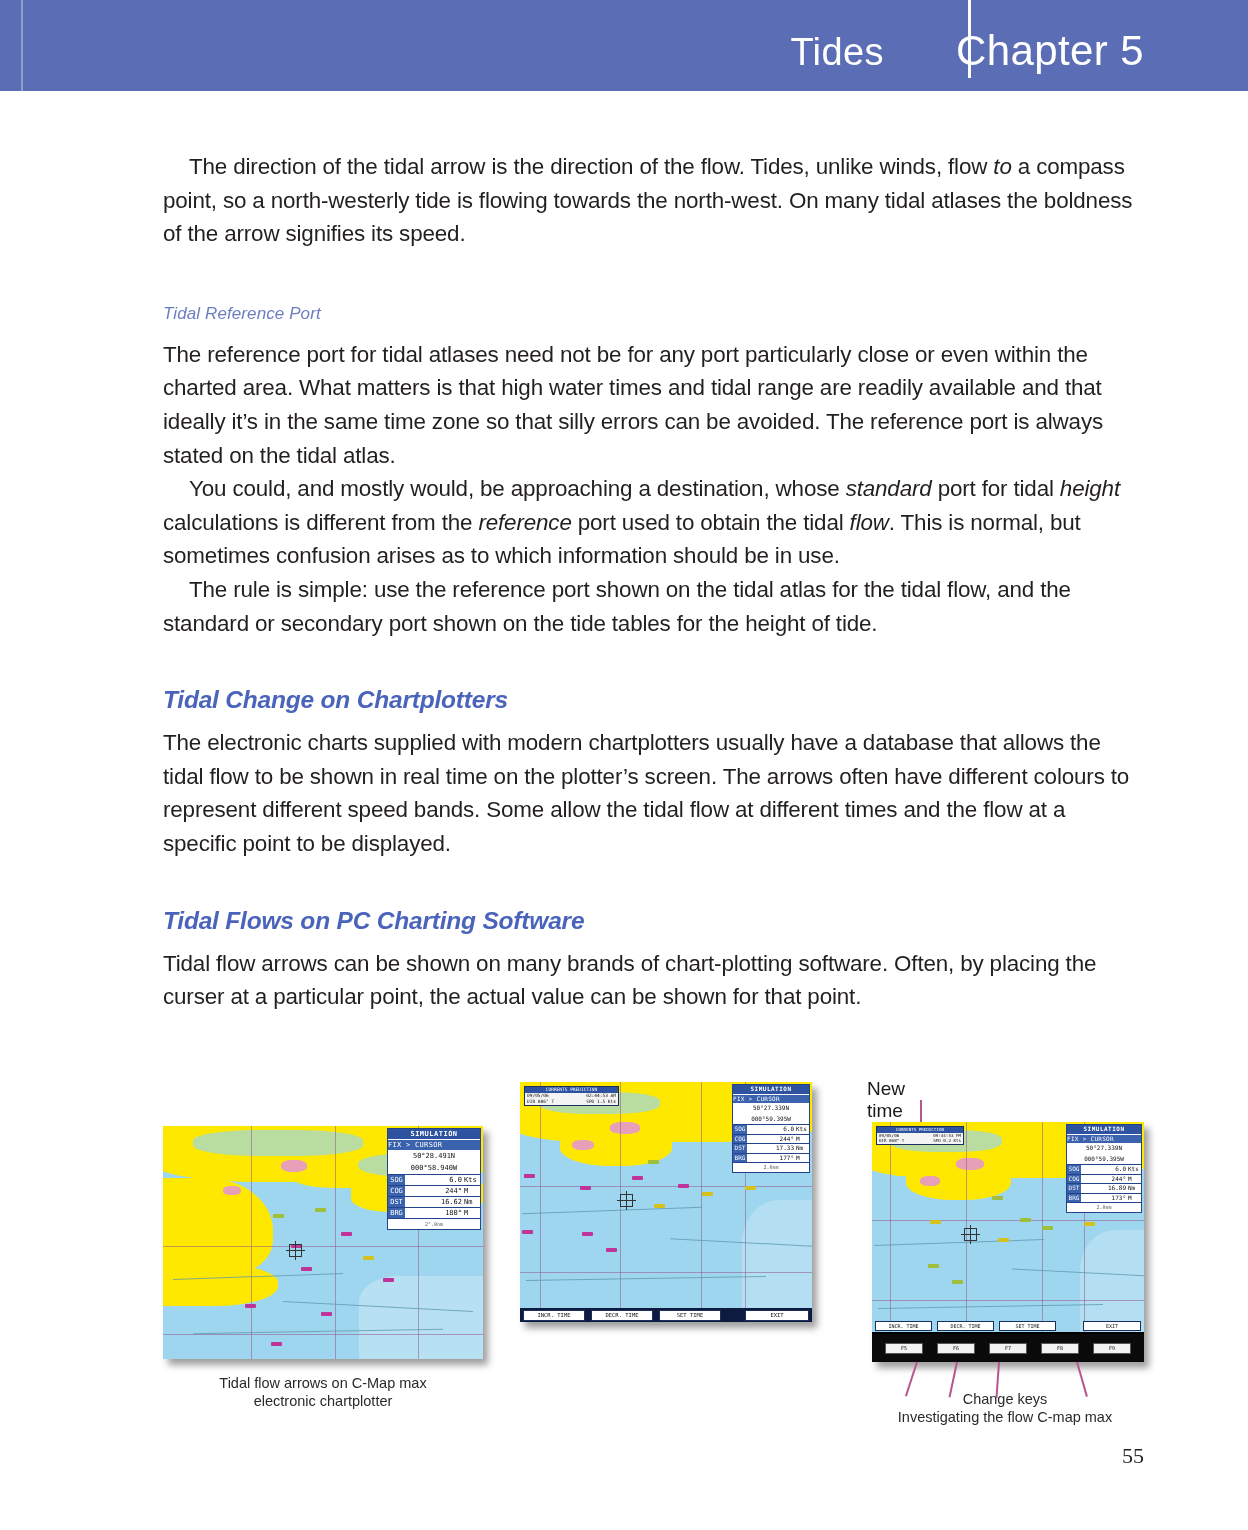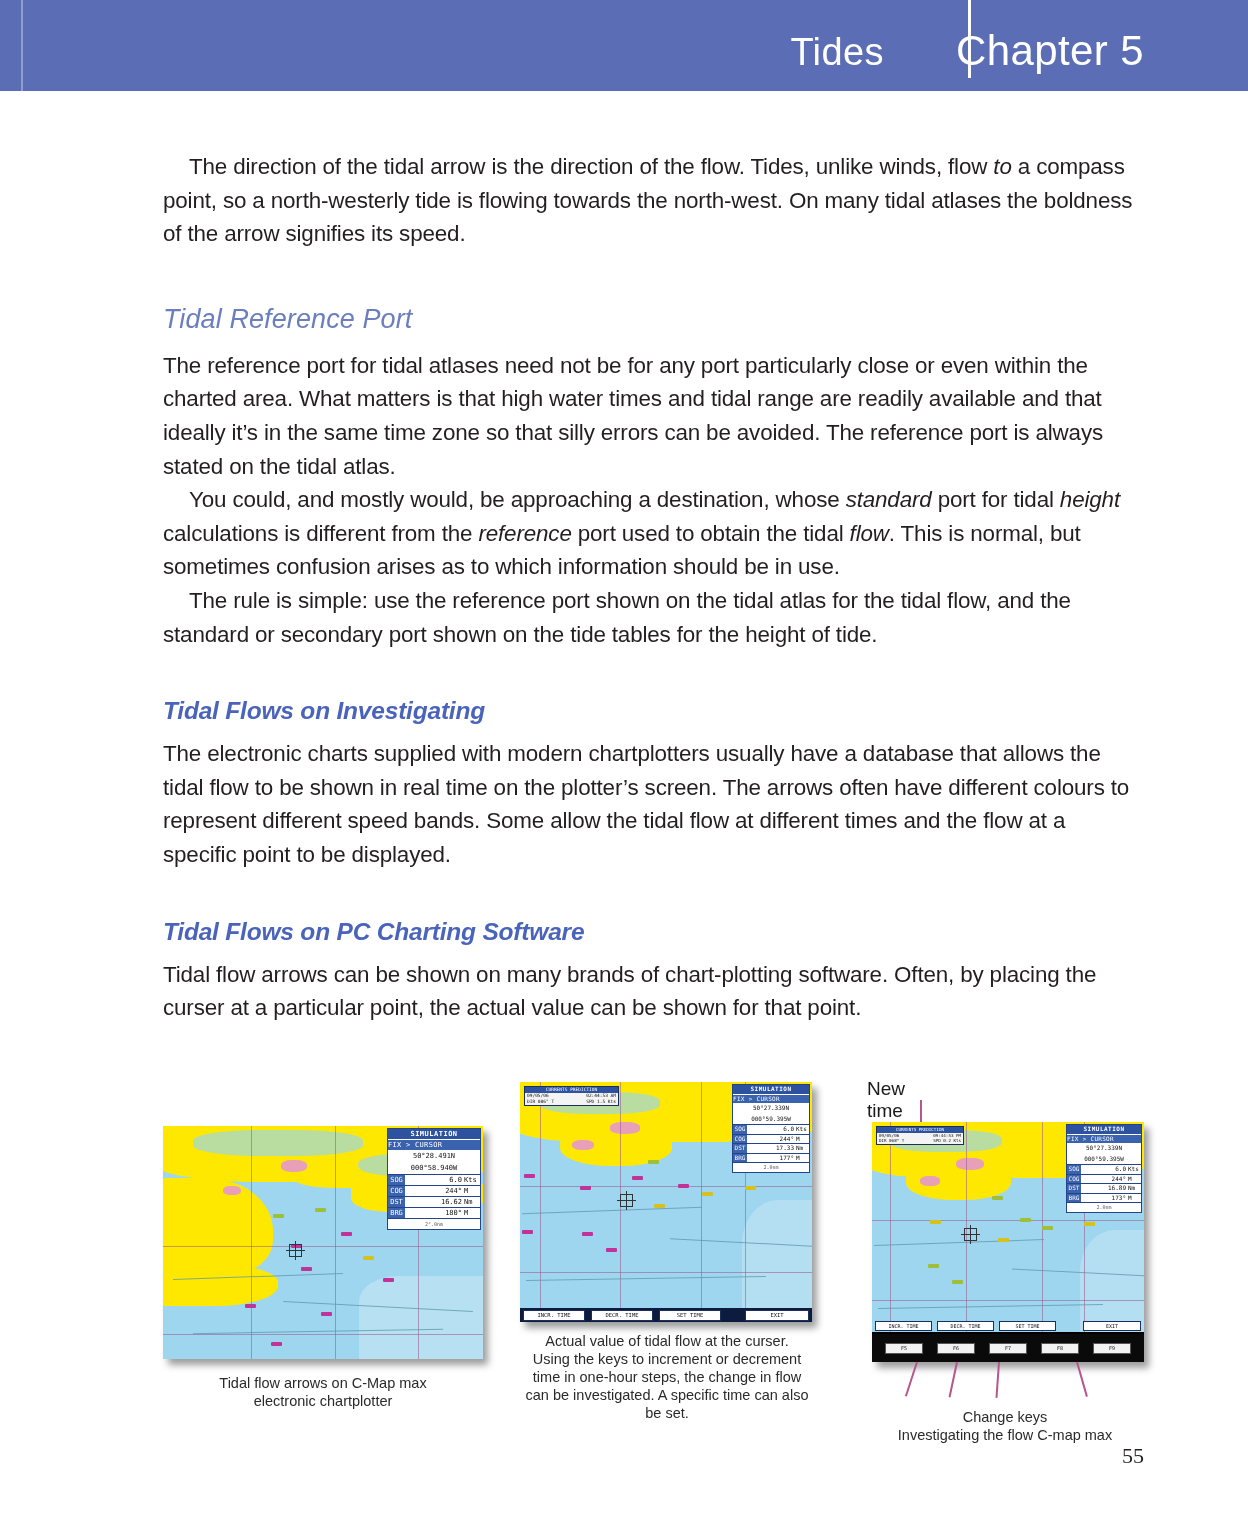--- a/index.html
+++ b/index.html
@@ -73,21 +73,21 @@
     line-height: 33.6px;
     color: #231f20;
     letter-spacing: -0.15px;
     text-indent: 26px;
   }
   p.body.noindent { text-indent: 0; }
   p.body i { font-style: italic; }
 
   h3.sub-italic {
     margin: 0;
-    font-size: 27px;
+    font-size: 17px;
     font-style: italic;
     font-weight: 400;
     color: #6b7ec0;
     letter-spacing: 0.1px;
   }
   h2.sub-bold {
     margin: 0;
     font-size: 24.5px;
     font-style: italic;
     font-weight: bold;
@@ -309,21 +309,21 @@
   <p class="body noindent">The reference port for tidal atlases need not be for any port particularly close or even within the charted area. What matters is that high water times and tidal range are readily available and that ideally it’s in the same time zone so that silly errors can be avoided. The reference port is always stated on the tidal atlas.</p>
 
   <p class="body">
     <span>You could, and mostly would, be approaching a destination, whose </span><i>standard</i><span> port for tidal </span><i>height</i><span> calculations is different from the </span><i>reference</i><span> port used to obtain the tidal </span><i>flow</i><span>. This is normal, but sometimes confusion arises as to which information should be in use.</span>
   </p>
 
   <p class="body">The rule is simple: use the reference port shown on the tidal atlas for the tidal flow, and the standard or secondary port shown on the tide tables for the height of tide.</p>
 
   <div class="sp-before-bold"></div>
 
-  <h2 class="sub-bold">Tidal Flows on Investigating</h2>
+  <h2 class="sub-bold">Tidal Change on Chartplotters</h2>
   <div class="sp-after-bold"></div>
 
   <p class="body noindent">The electronic charts supplied with modern chartplotters usually have a database that allows the tidal flow to be shown in real time on the plotter’s screen. The arrows often have different colours to represent different speed bands. Some allow the tidal flow at different times and the flow at a specific point to be displayed.</p>
 
   <div class="sp-before-bold"></div>
 
   <h2 class="sub-bold">Tidal Flows on PC Charting Software</h2>
   <div class="sp-after-bold"></div>
 
   <p class="body noindent">Tidal flow arrows can be shown on many brands of chart-plotting software. Often, by placing the curser at a particular point, the actual value can be shown for that point.</p>
@@ -475,27 +475,20 @@
 
       <div class="softkeys" style="height:14px; padding:0 3px; gap:6px;">
         <div class="softkey" style="width:60px; font-size:5.5px; line-height:9px;">INCR. TIME</div>
         <div class="softkey" style="width:60px; font-size:5.5px; line-height:9px;">DECR. TIME</div>
         <div class="softkey" style="width:60px; font-size:5.5px; line-height:9px;">SET TIME</div>
         <div style="flex:1"></div>
         <div class="softkey" style="width:62px; font-size:5.5px; line-height:9px;">EXIT</div>
       </div>
     </div>
 
-    <div class="caption" style="left:-18px; top:250px; width:330px;">
-      <div>Actual value of tidal flow at the curser.</div>
-      <div>Using the keys to increment or decrement</div>
-      <div>time in one-hour steps, the change in flow</div>
-      <div>can be investigated. A specific time can also</div>
-      <div>be set.</div>
-    </div>
   </div>
 
   <div class="fig" style="left:858px; top:0px;">
 
     <div class="annot-label" style="left:9px; top:4px;">New time</div>
     <div class="leader" style="left:62px; top:26px; width:2px; height:24px;"></div>
 
     <div class="shot" style="position:absolute; left:14px; top:48px; width:272px; height:240px; background:#000;">
       <div class="map" style="bottom:30px;">
         <div class="landmass" style="left:-10px; top:-6px; width:300px; height:62px; border-radius:0 0 35% 25%;"></div>
@@ -580,20 +573,20 @@
         <div class="fkey" style="width:36px; font-size:5px; line-height:9px;">F8</div>
         <div class="fkey" style="width:36px; font-size:5px; line-height:9px;">F9</div>
       </div>
     </div>
 
     <div class="leader" style="left:58px; top:288px; width:2px; height:36px; transform:rotate(18deg); transform-origin:top center;"></div>
     <div class="leader" style="left:98px; top:288px; width:2px; height:36px; transform:rotate(12deg); transform-origin:top center;"></div>
     <div class="leader" style="left:140px; top:288px; width:2px; height:36px; transform:rotate(4deg); transform-origin:top center;"></div>
     <div class="leader" style="left:218px; top:288px; width:2px; height:36px; transform:rotate(-16deg); transform-origin:top center;"></div>
 
-    <div class="caption" style="left:-28px; top:334px; width:350px;">
+    <div class="caption" style="left:-28px; top:316px; width:350px;">
       <div>Change keys</div>
       <div>Investigating the flow C-map max</div>
     </div>
   </div>
 </div>
 
 <div class="page-number">55</div>
 
 </body></html>

